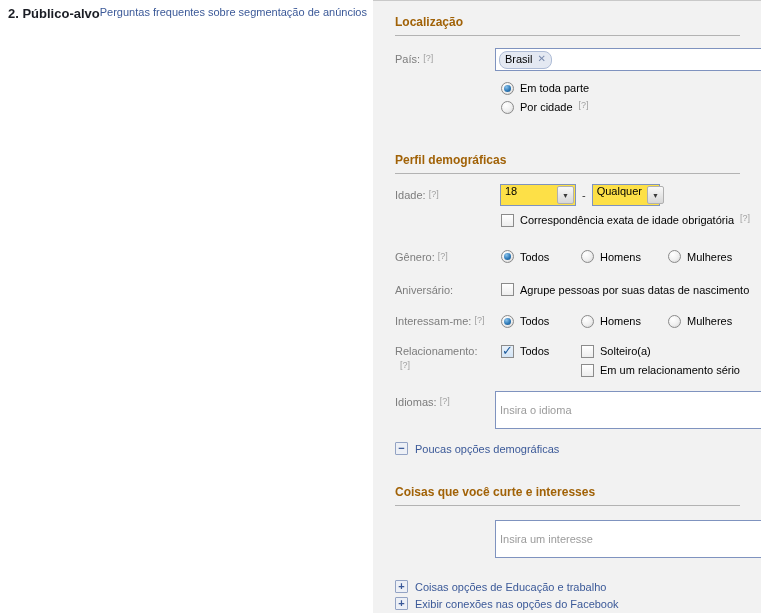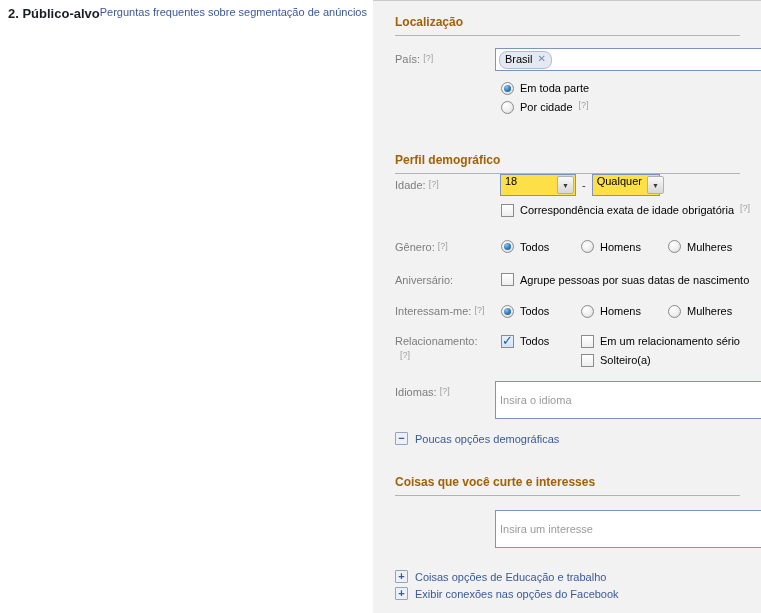--- a/index.html
+++ b/index.html
@@ -154,24 +154,24 @@
               <span class="radio"></span>
               <span>Por cidade</span>
               <span class="help">[?]</span>
             </label>
           </div>
         </div>
       </div>
     </div>
 
     <div class="section">
-      <h2 class="section-heading">Perfil demográfico</h2>
+      <h2 class="section-heading">Perfil demográficas</h2>
       <div class="divider"></div>
 
-      <div class="row" style="margin-top:0;">
+      <div class="row" style="margin-top:10px;">
         <div class="row-label">
           <span>Idade:</span>
           <span class="help">[?]</span>
         </div>
         <div class="row-control">
           <div style="margin-left:5px;">
             <div class="combo age-min">
               <span class="combo-text">18</span>
               <span class="combo-btn"></span>
             </div><span class="combo-sep">-</span><div class="combo age-max">
@@ -247,25 +247,25 @@
         <div class="row-control opt-cols indent">
           <div class="rel-col-1">
             <label class="option">
               <span class="checkbox checked"></span>
               <span>Todos</span>
             </label>
           </div>
           <div class="rel-col-2 option-stack">
             <label class="option">
               <span class="checkbox"></span>
+              <span>Solteiro(a)</span>
+            </label>
+            <label class="option">
+              <span class="checkbox"></span>
               <span>Em um relacionamento sério</span>
-            </label>
-            <label class="option">
-              <span class="checkbox"></span>
-              <span>Solteiro(a)</span>
             </label>
           </div>
           <div class="option-stack">
             <label class="option">
               <span class="checkbox"></span>
               <span>Noivo(a)</span>
             </label>
             <label class="option">
               <span class="checkbox"></span>
               <span>Casado(a)</span>

